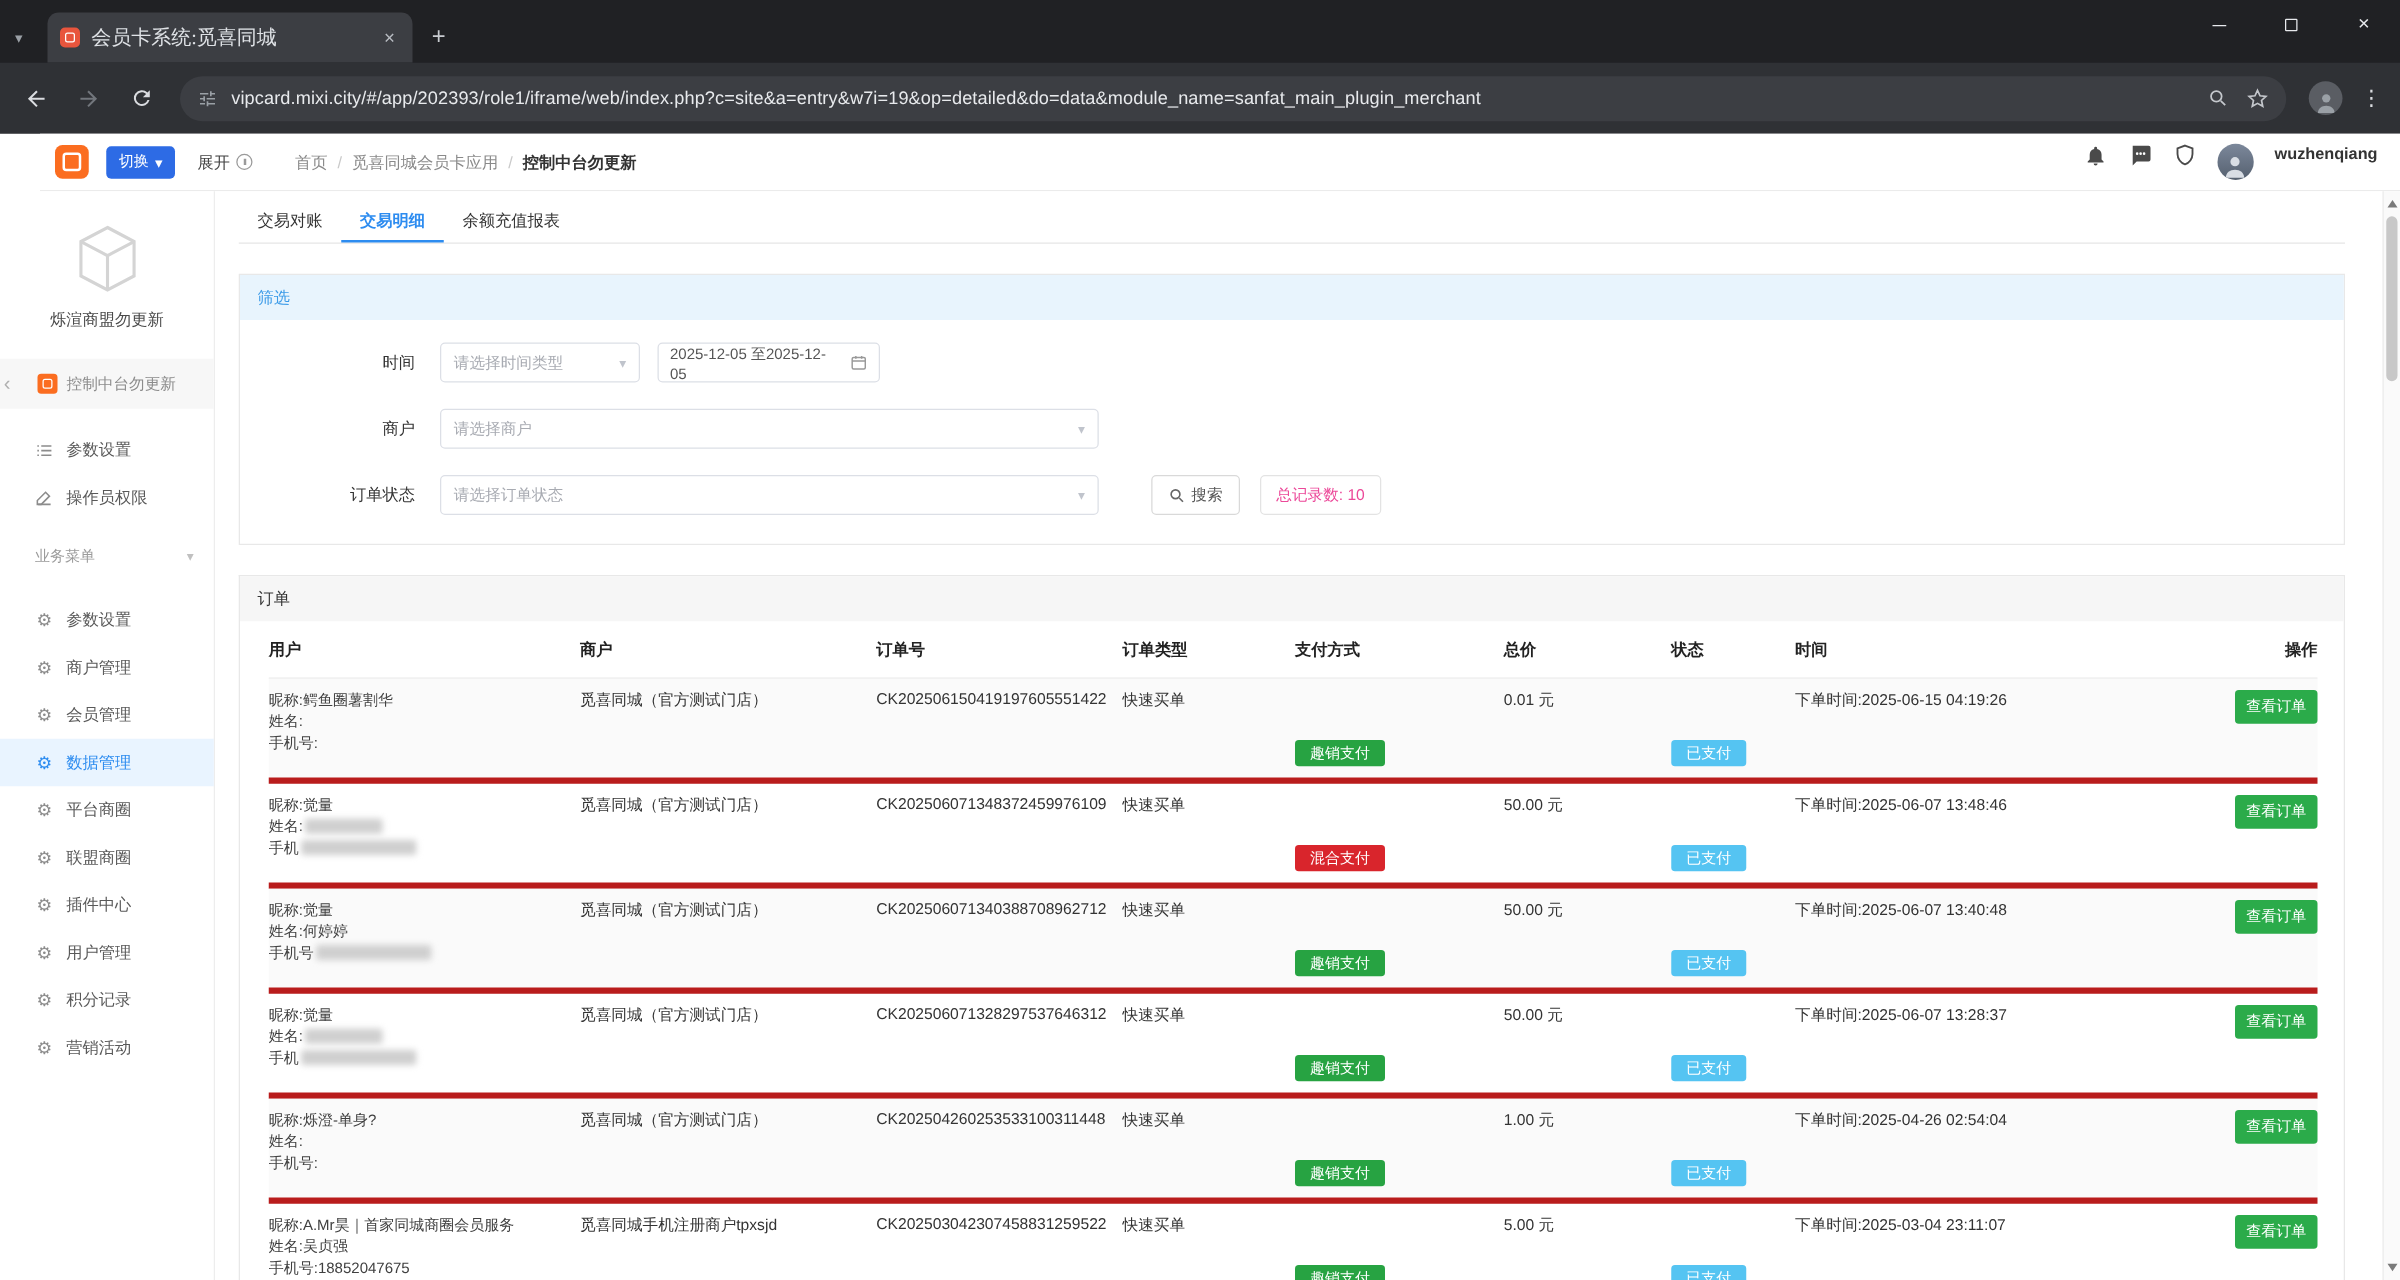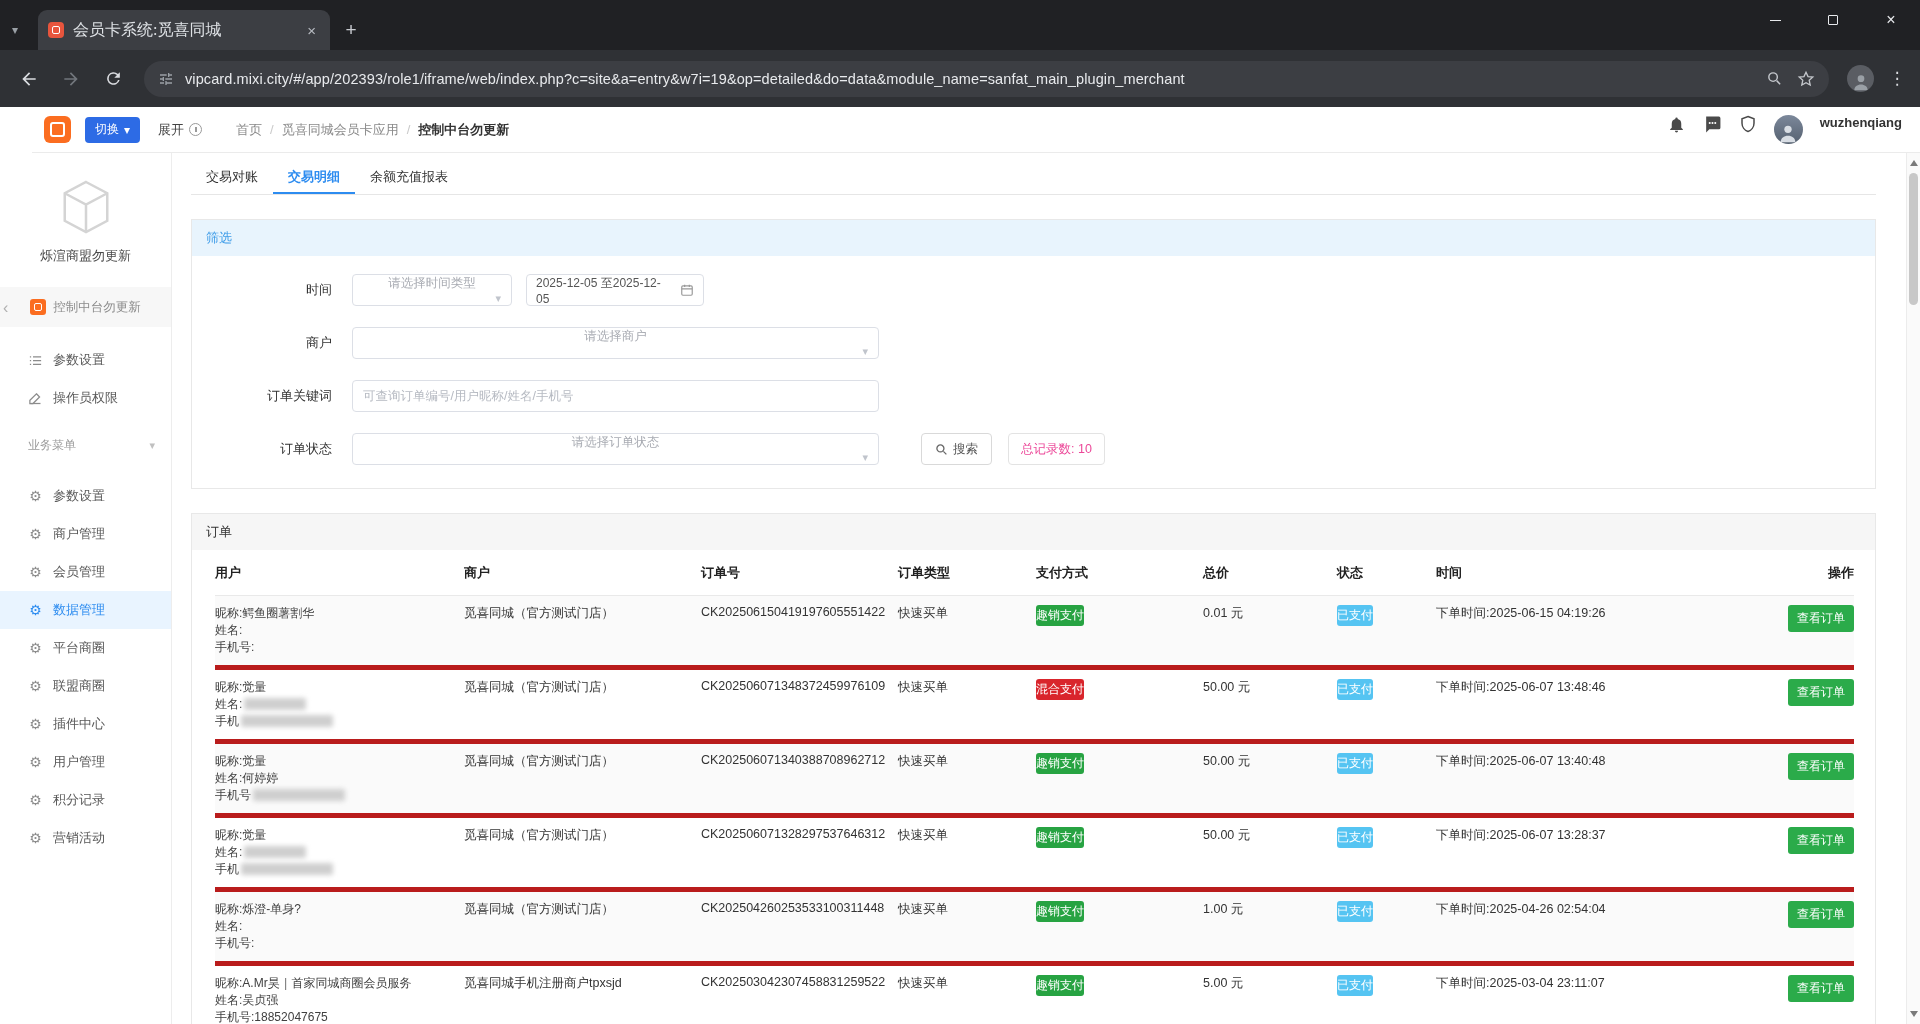--- a/index.html
+++ b/index.html
@@ -85,21 +85,21 @@
 
   .panel { border:1px solid #e8e8e8; margin-top:24px; }
   .panel-head { height:36px; line-height:36px; padding:0 14px; font-size:13px; }
   .panel-head.blue { background:#e8f4fd; color:#3c9be8; }
   .panel-head.gray { background:#f6f6f6; color:#333; }
 
   .filter-body { padding:18px 0 2px; }
   .frow { display:flex; align-items:center; margin-bottom:21px; }
   .flabel { width:140px; text-align:right; margin-right:20px; font-size:13px; color:#333; flex:none; }
   .sel { height:32px; border:1px solid #dcdfe6; border-radius:4px; background:#fff; display:flex; align-items:center;
-    padding:0 10px; font-size:12.5px; color:#a8abb2; position:relative; cursor:pointer;flex-direction:column; }
+    padding:0 10px; font-size:12.5px; color:#a8abb2; position:relative; cursor:pointer; }
   .sel .chev { margin-left:auto; color:#c0c4cc; font-size:11px; }
   .sel-sm { width:160px; }
   .sel-lg { width:527px; }
   .datebox { width:178px; height:32px; border:1px solid #dcdfe6; border-radius:4px; margin-left:14px;
     display:flex; align-items:center; padding:0 9px; font-size:12px; color:#555; gap:6px; cursor:pointer; }
   .datebox svg { margin-left:auto; }
   .txt-input { width:527px; height:32px; border:1px solid #dcdfe6; border-radius:4px; padding:0 10px;
     font-size:12.5px; color:#333; outline:none; font-family:inherit; }
   .txt-input::placeholder { color:#b6bac2; }
   .search-btn { margin-left:42px; height:32px; border:1px solid #d9d9d9; background:#fff; border-radius:4px;
@@ -112,21 +112,21 @@
   .trow { display:grid; grid-template-columns:249px 237px 197px 138px 167px 134px 99px 340px 1fr; align-items:start; }
   .thead-row { height:46px; align-items:center; border-bottom:1px solid #e9e9e9; }
   .th { font-size:13px; font-weight:bold; color:#222; }
   .th.col-op { text-align:right; }
   .drow { padding:9px 0; min-height:64px; border-bottom:5px solid #b91c1c; font-size:12.5px; color:#333; }
   .drow:nth-child(odd) { background:#fafafa; }
   .ucell div { font-size:12px; line-height:17px; color:#404040; white-space:nowrap; }
   .blur-block { display:inline-block; height:12px; background:#cfcfcf; border-radius:2px; filter:blur(2.5px);
     vertical-align:-2px; margin-left:2px; }
   .blur-name { width:62px; } .blur-phone { width:92px; }
-  .badge { display:inline-block; padding:3px 0; border-radius:3px; font-size:12px; color:#fff; line-height:1.25; }
+  .badge { display:inline-block; padding:3px 12px; border-radius:3px; font-size:12px; color:#fff; line-height:1.25;margin-top:40px; }
   .badge.green { background:#27a342; }
   .badge.red { background:#d9252c; }
   .badge.blue { background:#55c4f2; }
   .opcell { text-align:right; }
   .view-btn { background:#2bab4a; color:#fff; border:none; border-radius:3px; font-size:12px; padding:5px 9px;
     cursor:pointer; font-family:inherit; }
 
   
   .scrollbar { position:absolute; right:0; top:0; bottom:0; width:14px; background:#fafafa; border-left:1px solid #ececec; }
   .sb-arrow { position:absolute; left:0; width:14px; height:16px; display:flex; align-items:center; justify-content:center; }
@@ -346,24 +346,20 @@
               </div>
             </div>
             <div class="frow">
               <div class="flabel">商户</div>
               <div class="sel sel-lg">
                 <span>请选择商户</span>
                 <span class="chev">▾</span>
               </div>
             </div>
             <div class="frow">
-              <div class="flabel">订单关键词</div>
-              <input class="txt-input" placeholder="可查询订单编号/用户昵称/姓名/手机号" style="">
-            </div>
-            <div class="frow">
               <div class="flabel">订单状态</div>
               <div class="sel sel-lg">
                 <span>请选择订单状态</span>
                 <span class="chev">▾</span>
               </div>
               <button class="search-btn">
                 <svg width="13" height="13" viewBox="0 0 24 24" fill="none" stroke="#666" stroke-width="2.4">
                     <circle cx="10" cy="10" r="6.5"></circle>
                     <path d="M15.5 15.5L21 21"></path>
                   </svg>

